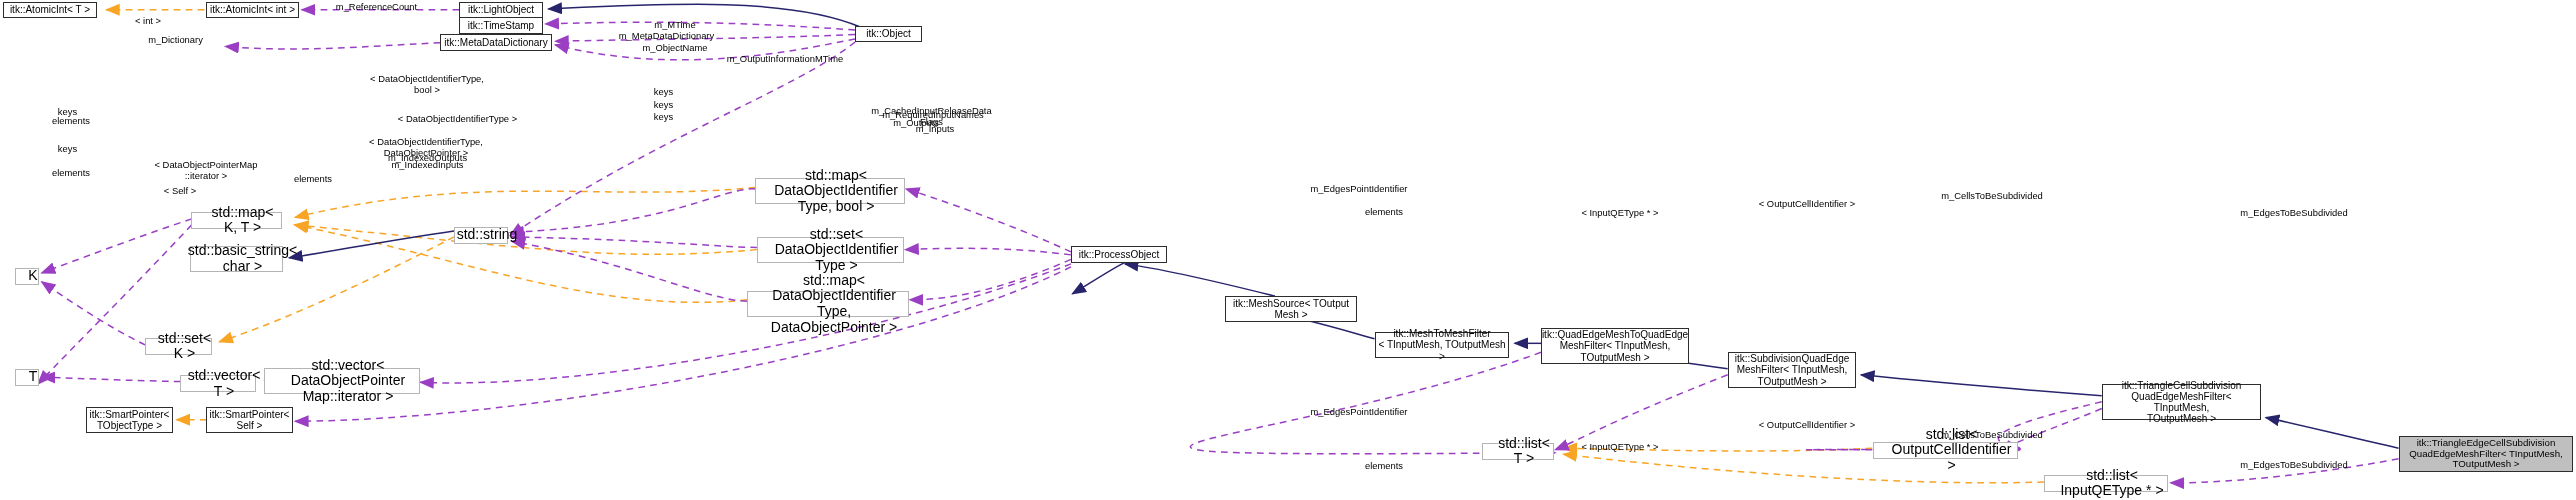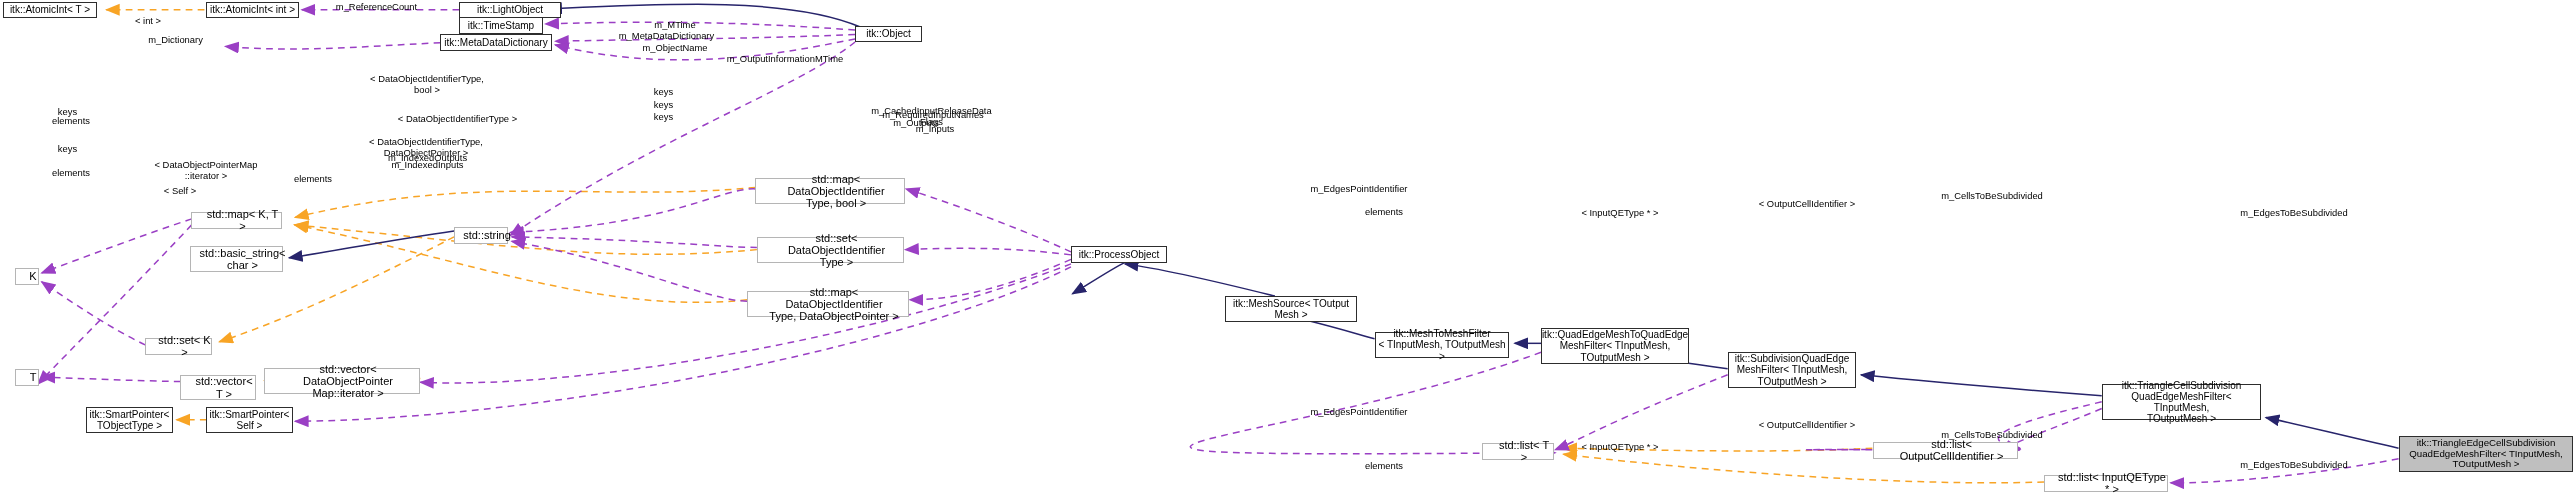--- a/index.html
+++ b/index.html
@@ -38,21 +38,21 @@
   
   .node.cls {
     border: 1.1px solid #2d2d2d;
     color: #000000;
     font-size: 10px;
   }
   
   .node.tmpl {
     border: 0.9px solid #b5b5b5;
     color: #000000;
-    font-size: 11px;
+    font-size: 14px;
     padding-left: 12px;
   }
   
   .node.current {
     border: 1.1px solid #2d2d2d;
     background: #bfbfbf;
     color: #000000;
     font-size: 9.7px;
   }
   .edge-label {
@@ -133,39 +133,39 @@
       <path d="M1833,452 C1790,440 1740,425 1700,418"></path>
       <path d="M2055,458 C2035,458 2030,458 2020,458"></path>
       <path d="M2304,492 C2220,480 2150,470 2060,466"></path>
       <path d="M2803,528 C2700,520 2560,508 2482,500"></path>
       <path d="M3199,598 C3120,580 3060,565 3022,557"></path>
     </g>
   </svg>
 
   <div class="node cls" style="left:3px;top:1.5px;width:94px;height:16.5px;">itk::AtomicInt&lt; T &gt;</div>
   <div class="node cls" style="left:206px;top:1.5px;width:93px;height:16.5px;">itk::AtomicInt&lt; int &gt;</div>
-  <div class="node cls" style="left:459px;top:1.5px;width:102px;height:16.5px;">itk::LightObject</div>
+  <div class="node cls" style="left:459px;top:1.5px;width:84px;height:16.5px;">itk::LightObject</div>
   <div class="node cls" style="left:459px;top:17px;width:84px;height:16.5px;">itk::TimeStamp</div>
   <div class="node cls" style="left:440px;top:34px;width:112px;height:16.5px;">itk::MetaDataDictionary</div>
   <div class="node cls" style="left:855px;top:25.5px;width:67px;height:16.5px;">itk::Object</div>
   <div class="node tmpl" style="left:191px;top:212px;width:91px;height:16.5px;">std::map&lt; K, T &gt;</div>
   <div class="node tmpl" style="left:190px;top:246px;width:93px;height:26px;">std::basic_string&lt;
 char &gt;</div>
   <div class="node tmpl" style="left:454px;top:227px;width:54px;height:16.5px;">std::string</div>
   <div class="node tmpl" style="left:755px;top:178px;width:150px;height:26px;">std::map&lt; DataObjectIdentifier
 Type, bool &gt;</div>
   <div class="node tmpl" style="left:757px;top:237px;width:147px;height:26px;text-align:center;">std::set&lt; DataObjectIdentifier
 Type &gt;</div>
   <div class="node tmpl" style="left:747px;top:291px;width:162px;height:26px;">std::map&lt; DataObjectIdentifier
 Type, DataObjectPointer &gt;</div>
   <div class="node cls" style="left:1071px;top:246px;width:96px;height:16.5px;">itk::ProcessObject</div>
   <div class="node tmpl" style="left:15px;top:268px;width:24px;height:16.5px;">K</div>
   <div class="node tmpl" style="left:15px;top:369px;width:24px;height:16.5px;">T</div>
   <div class="node tmpl" style="left:145px;top:338px;width:67px;height:16.5px;">std::set&lt; K &gt;</div>
-  <div class="node tmpl" style="left:180px;top:375px;width:76px;height:25px;">std::vector&lt; T &gt;</div>
+  <div class="node tmpl" style="left:180px;top:375px;width:76px;height:17px;">std::vector&lt; T &gt;</div>
   <div class="node tmpl" style="left:264px;top:368px;width:156px;height:26px;">std::vector&lt; DataObjectPointer
 Map::iterator &gt;</div>
   <div class="node cls" style="left:86px;top:407px;width:87px;height:26px;">itk::SmartPointer&lt;
 TObjectType &gt;</div>
   <div class="node cls" style="left:206px;top:407px;width:87px;height:26px;">itk::SmartPointer&lt;
 Self &gt;</div>
   <div class="node cls" style="left:1225px;top:296px;width:132px;height:26px;">itk::MeshSource&lt; TOutput
 Mesh &gt;</div>
   <div class="node cls" style="left:1375px;top:332px;width:134px;height:26px;">itk::MeshToMeshFilter
 &lt; TInputMesh, TOutputMesh &gt;</div>

